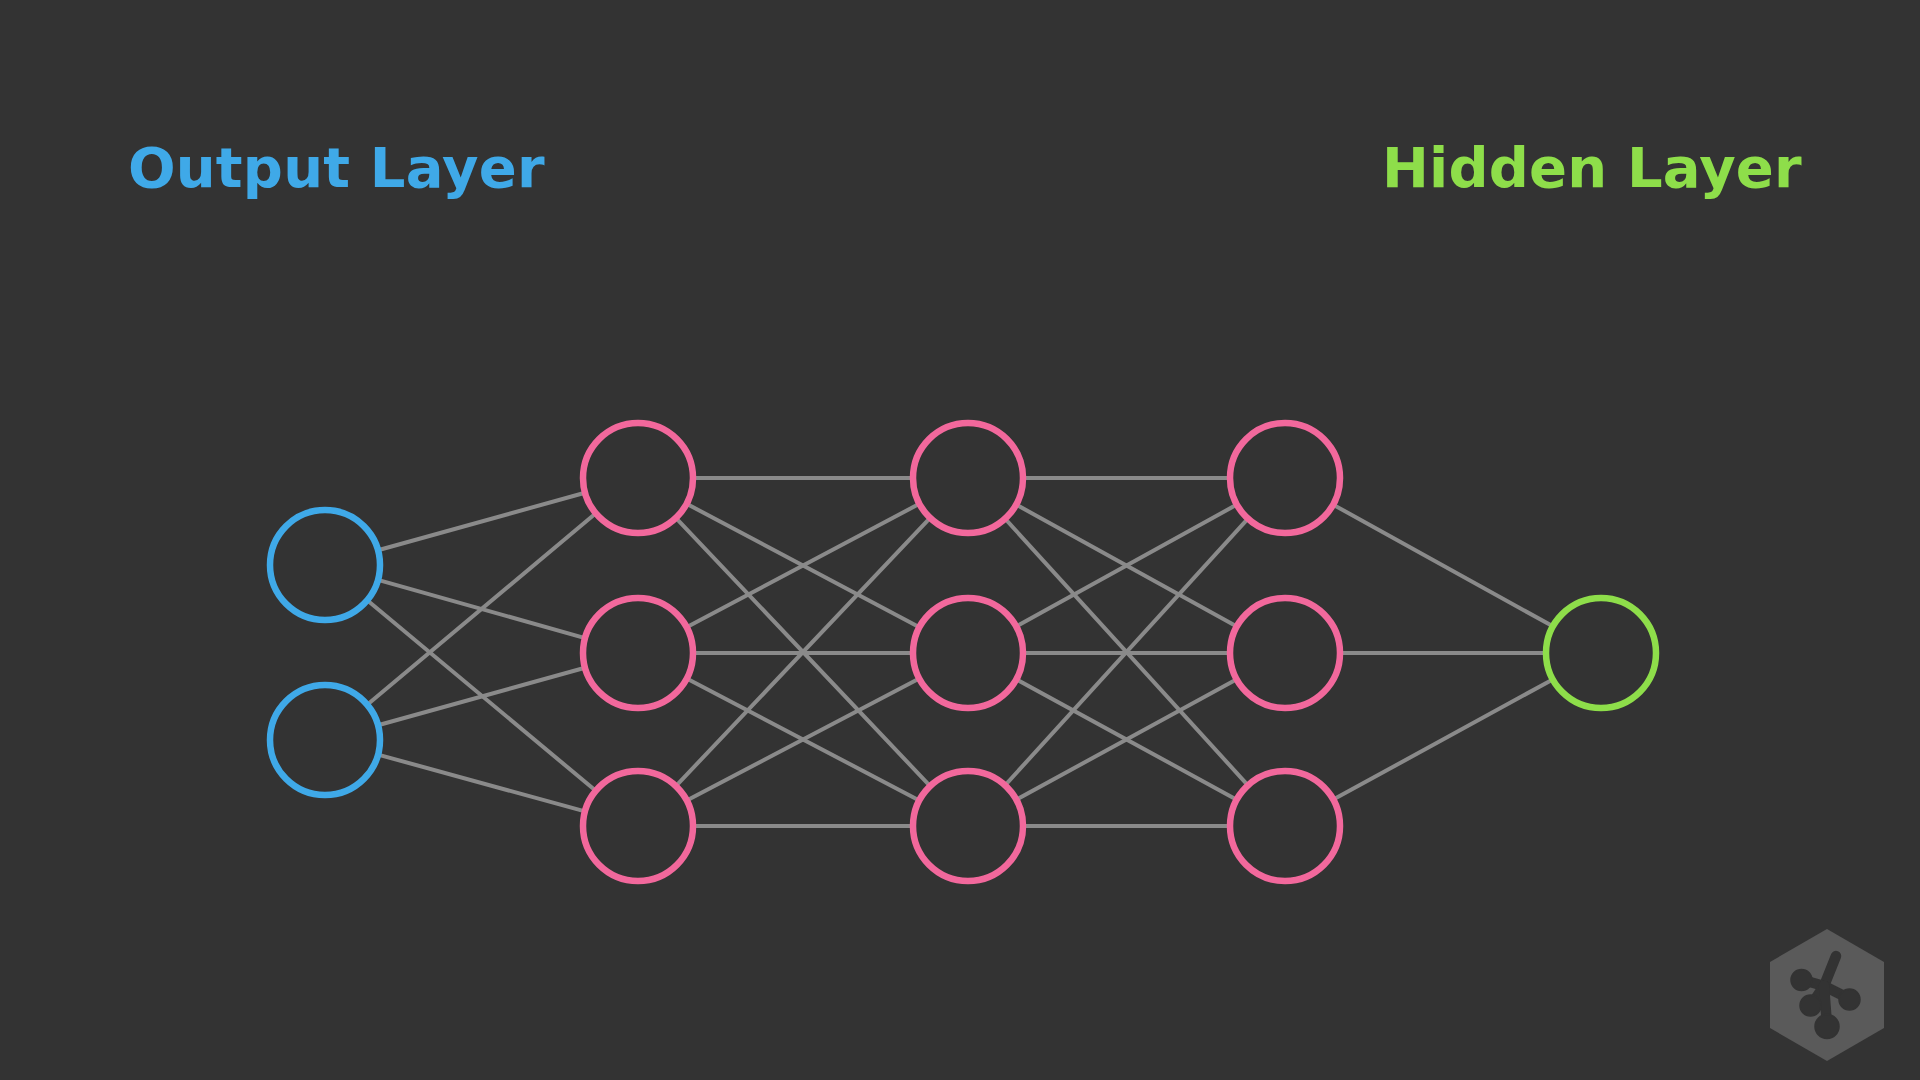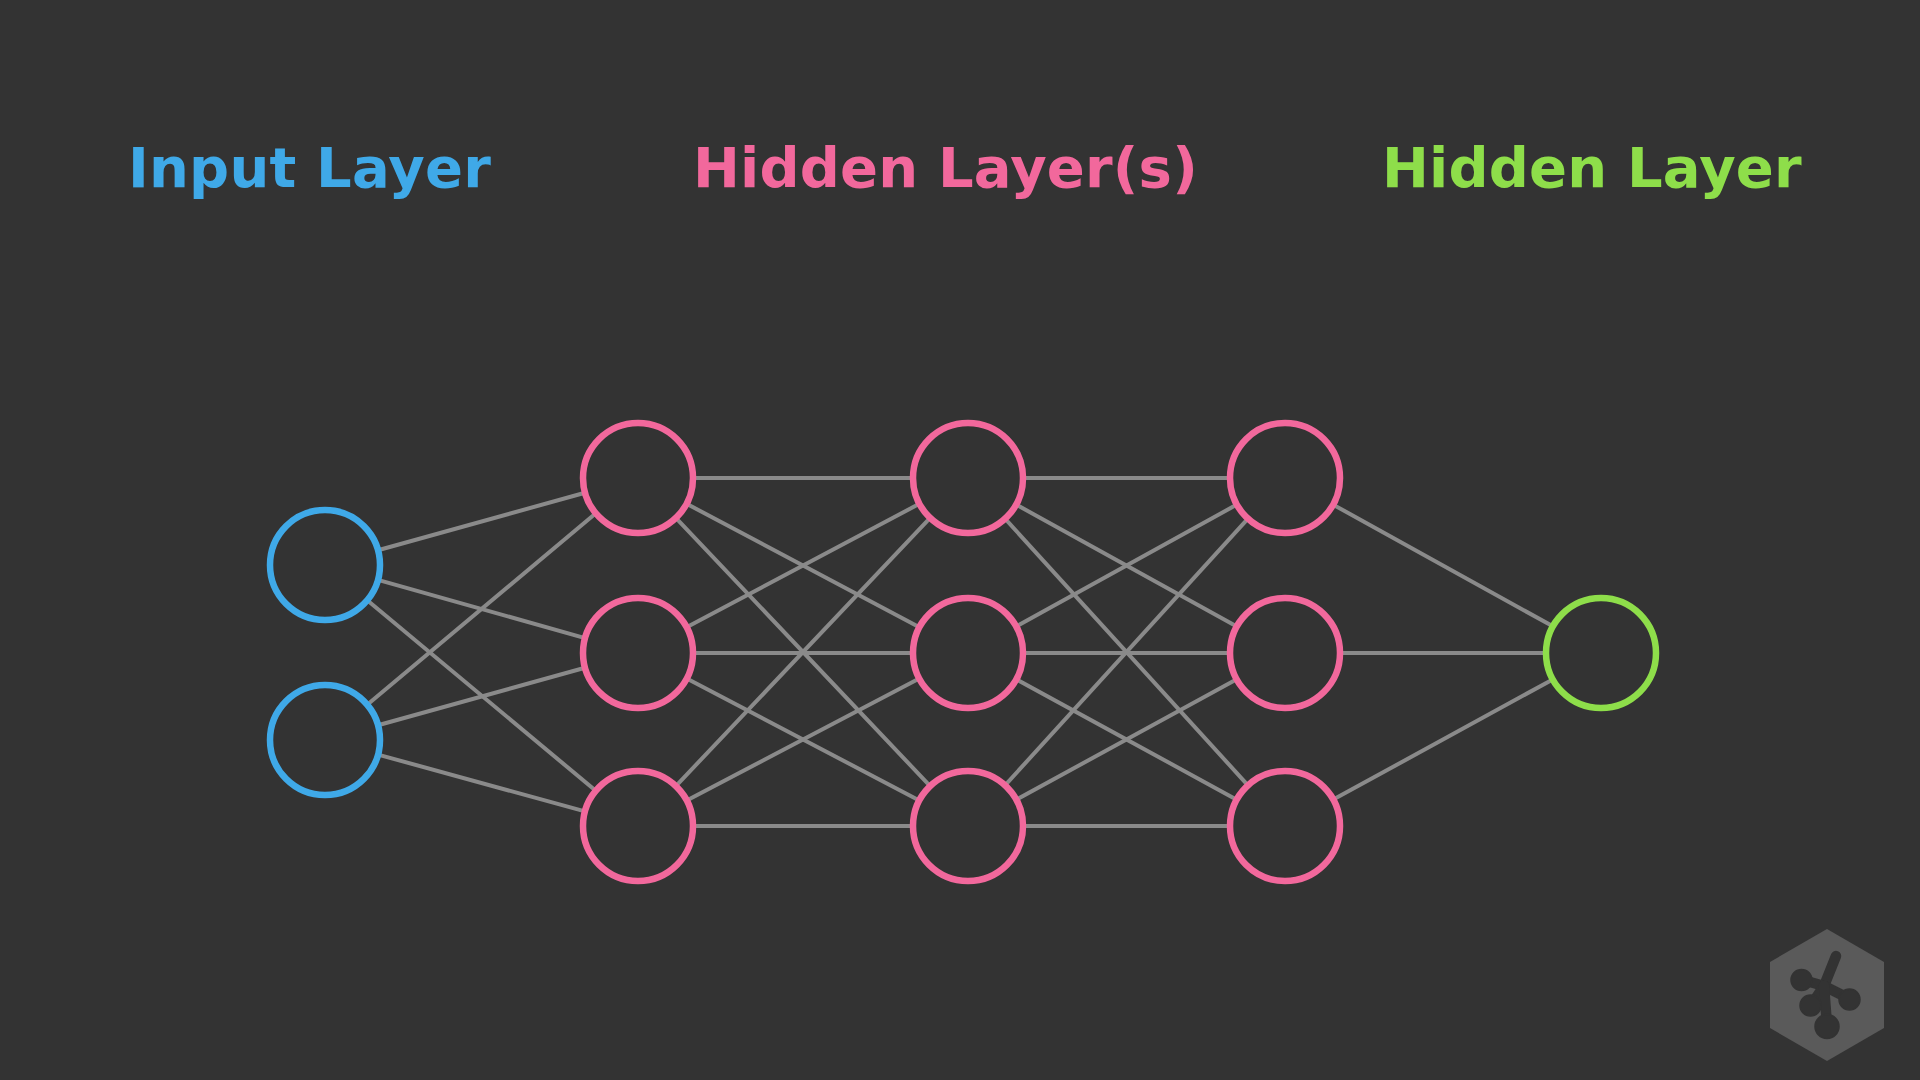--- a/index.html
+++ b/index.html
@@ -71,22 +71,21 @@
     height: 150px;
     opacity: 1;
   }
 </style>
 </head>
 <body>
 
 <div id="stage">
 
   <div class="layer-labels">
-    <div class="layer-label" id="label-input">Input Layer</div>
-    <div class="layer-label" id="label-hidden">Hidden Layer(s)</div>
+    <div class="layer-label" id="label-input">Output Layer</div>
     <div class="layer-label" id="label-output">Hidden Layer</div>
   </div>
 
   <svg id="net-svg" width="1920" height="1080" viewBox="0 0 1920 1080">
     <g id="edges-group">
         <line x1="377.99105880156566" y1="550.2708558602677" x2="585.0089411984343" y2="492.7291441397323" class="edge" stroke="#8a8a8a" stroke-width="4"></line>
         <line x1="377.9471792581764" y1="579.8861079064521" x2="585.0528207418237" y2="638.1138920935479" class="edge" stroke="#8a8a8a" stroke-width="4"></line>
         <line x1="367.24110635730744" y1="600.223414566317" x2="595.7588936426926" y2="790.776585433683" class="edge" stroke="#8a8a8a" stroke-width="4"></line>
         <line x1="367.1747566045197" y1="704.6971685930218" x2="595.8252433954804" y2="513.3028314069782" class="edge" stroke="#8a8a8a" stroke-width="4"></line>
         <line x1="377.99105880156566" y1="725.2708558602677" x2="585.0089411984343" y2="667.7291441397323" class="edge" stroke="#8a8a8a" stroke-width="4"></line>

